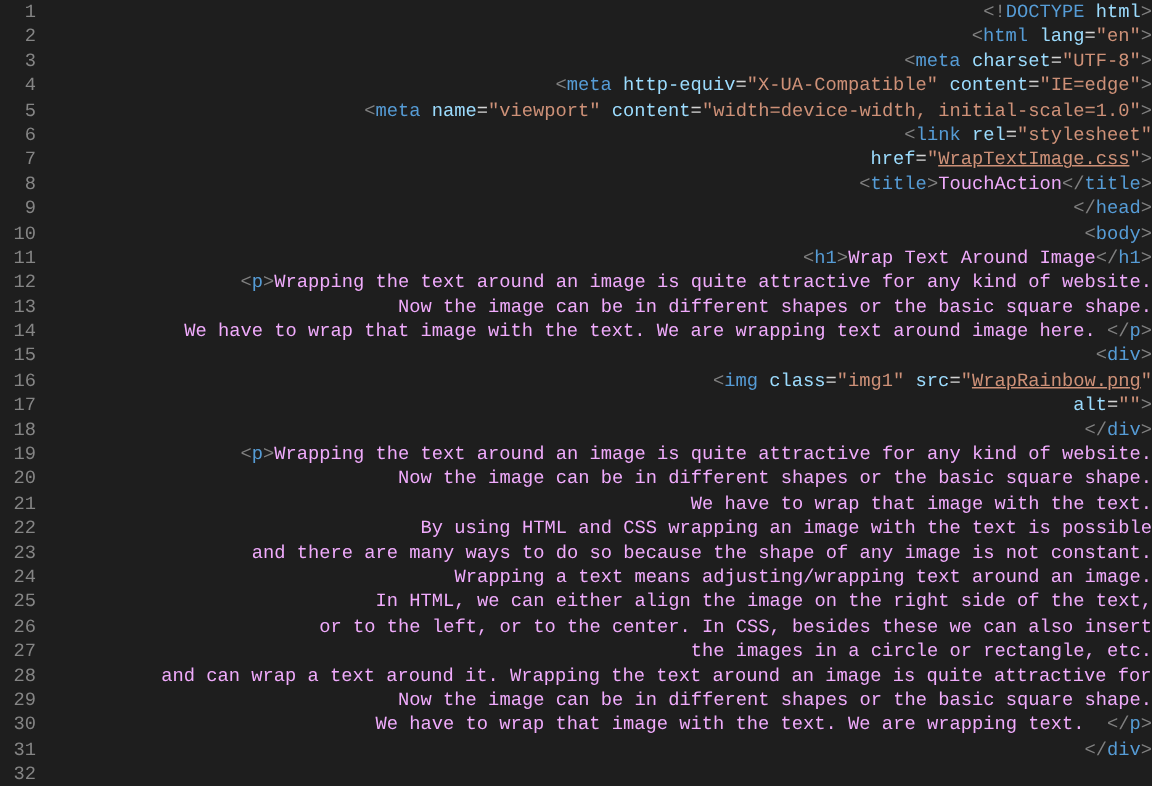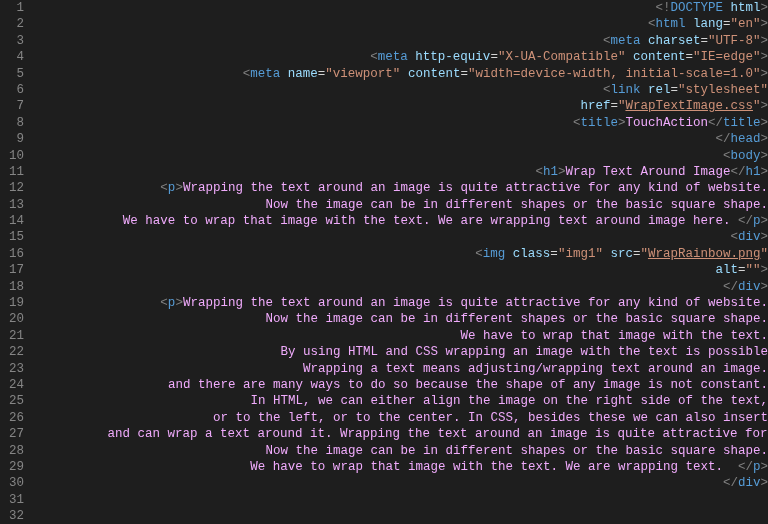--- a/index.html
+++ b/index.html
@@ -97,22 +97,23 @@
       <div class="line"><span>        </span><span class="p-txt">Now the image can be in different shapes or the basic square shape.</span></div>
       <div class="line"><span>        </span><span class="p-txt">We have to wrap that image with the text. We are wrapping text around image here. </span><span class="p-ang">&lt;/</span><span class="p-tag">p</span><span class="p-ang">&gt;</span></div>
       <div class="line"><span>        </span><span class="p-ang">&lt;</span><span class="p-tag">div</span><span class="p-ang">&gt;</span></div>
       <div class="line"><span>        </span><span>  </span><span class="p-ang">&lt;</span><span class="p-tag">img</span><span> </span><span class="p-attr">class</span><span class="p-eq">=</span><span class="p-str">"img1"</span><span> </span><span class="p-attr">src</span><span class="p-eq">=</span><span class="p-str">"</span><span class="p-str ul">WrapRainbow.png</span><span class="p-str">"</span></div>
       <div class="line"><span>        </span><span>  </span><span class="p-attr">alt</span><span class="p-eq">=</span><span class="p-str">""</span><span class="p-ang">&gt;</span></div>
       <div class="line"><span>        </span><span class="p-ang">&lt;/</span><span class="p-tag">div</span><span class="p-ang">&gt;</span></div>
       <div class="line"><span>    </span><span class="p-ang">&lt;</span><span class="p-tag">p</span><span class="p-ang">&gt;</span><span class="p-txt">Wrapping the text around an image is quite attractive for any kind of website.</span></div>
       <div class="line"><span>        </span><span class="p-txt">Now the image can be in different shapes or the basic square shape.</span></div>
       <div class="line"><span>        </span><span class="p-txt">We have to wrap that image with the text.</span></div>
       <div class="line"><span>        </span><span class="p-txt">By using HTML and CSS wrapping an image with the text is possible</span></div>
+      <div class="line"><span>        </span><span class="p-txt">and there are many ways to do so because the shape of any image is not constant.</span></div>
       <div class="line"><span>        </span><span class="p-txt">Wrapping a text means adjusting/wrapping text around an image.</span></div>
-      <div class="line"><span>        </span><span class="p-txt">and there are many ways to do so because the shape of any image is not constant.</span></div>
       <div class="line"><span>        </span><span class="p-txt">In HTML, we can either align the image on the right side of the text,</span></div>
       <div class="line"><span>        </span><span class="p-txt">or to the left, or to the center. In CSS, besides these we can also insert</span></div>
+      <div class="line"><span>    </span><span class="p-txt">   the images in a circle or rectangle, etc.</span></div>
       <div class="line"><span>        </span><span class="p-txt"> and can wrap a text around it. Wrapping the text around an image is quite attractive for any kind of</span></div>
       <div class="line"><span>        </span><span class="p-txt">Now the image can be in different shapes or the basic square shape.</span></div>
       <div class="line"><span>        </span><span class="p-txt"> We have to wrap that image with the text. We are wrapping text.  </span><span class="p-ang">&lt;/</span><span class="p-tag">p</span><span class="p-ang">&gt;</span></div>
       <div class="line"><span>        </span><span class="p-ang">&lt;/</span><span class="p-tag">div</span><span class="p-ang">&gt;</span></div>
     </div>
 </div>
 
 </body></html>

